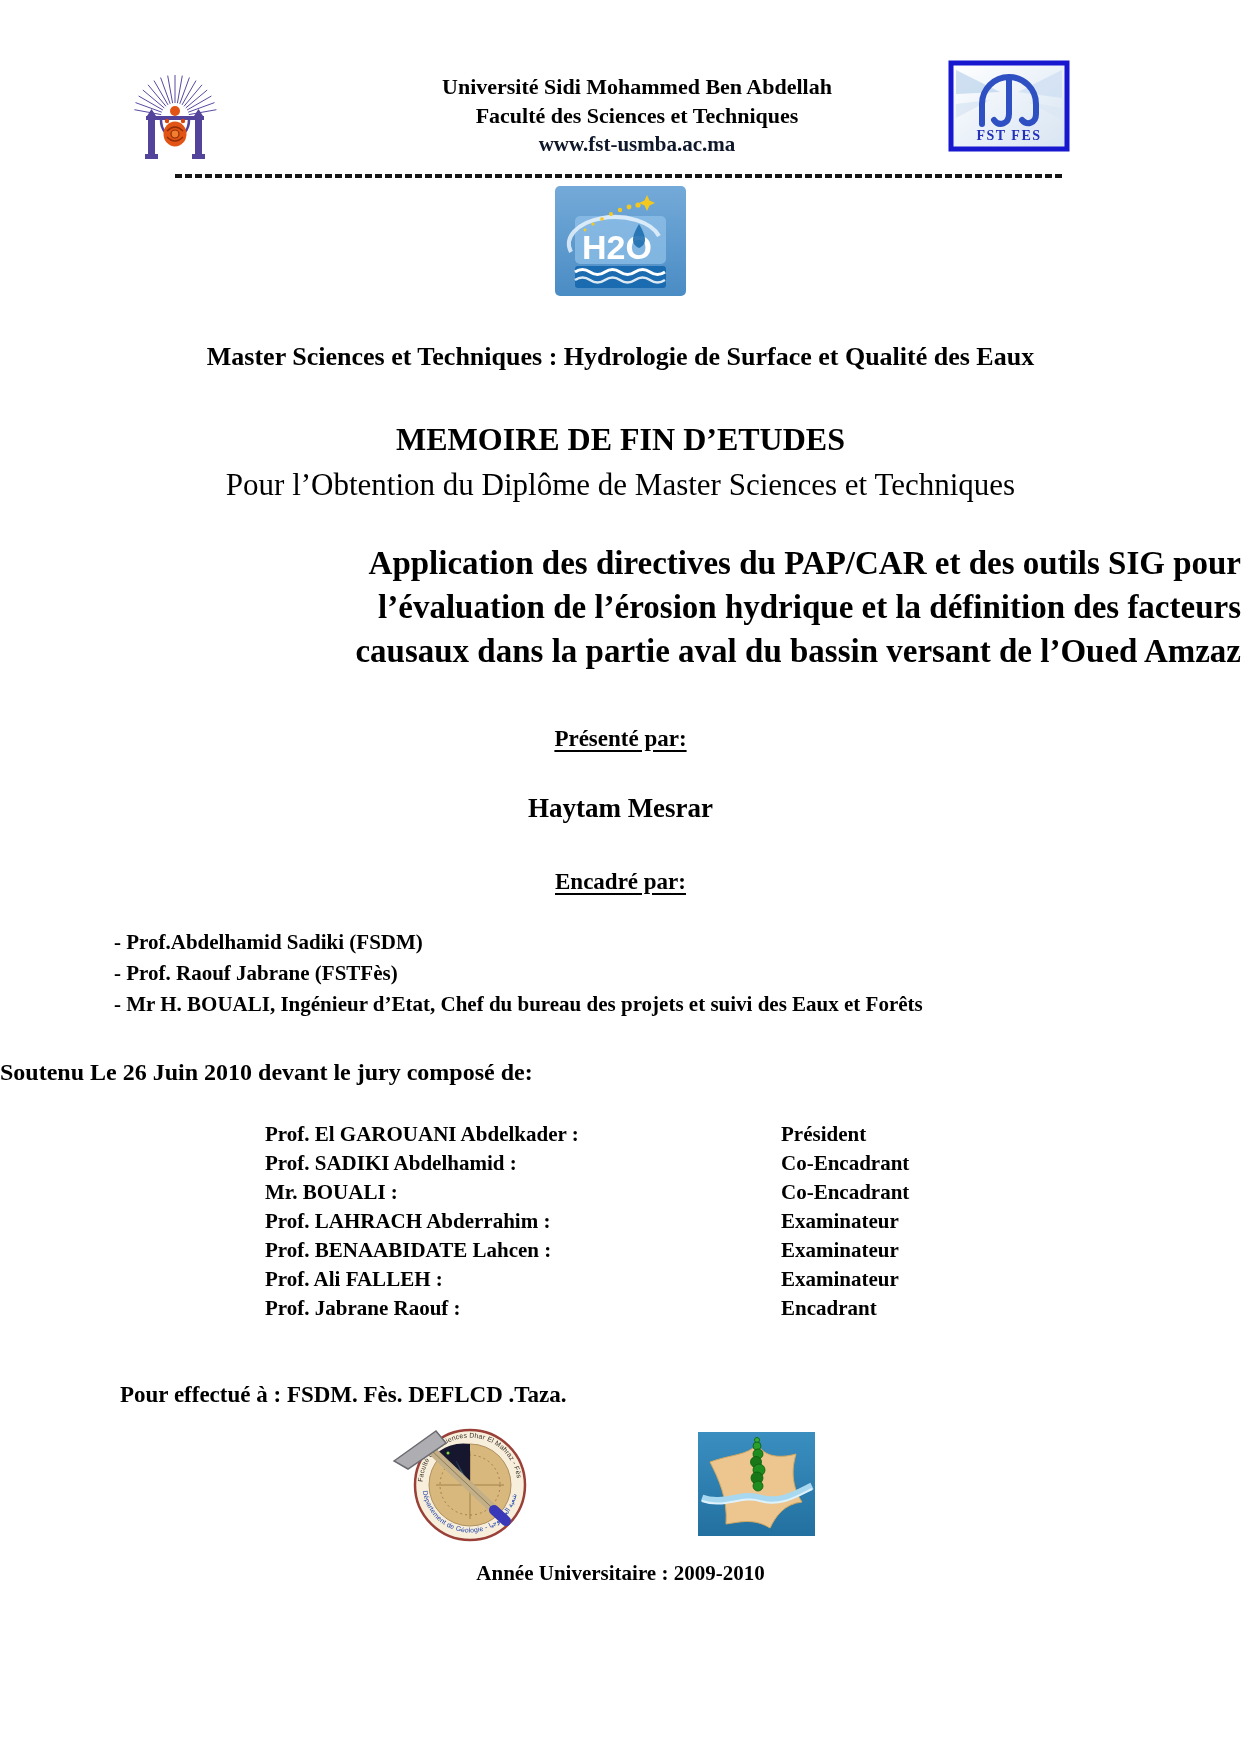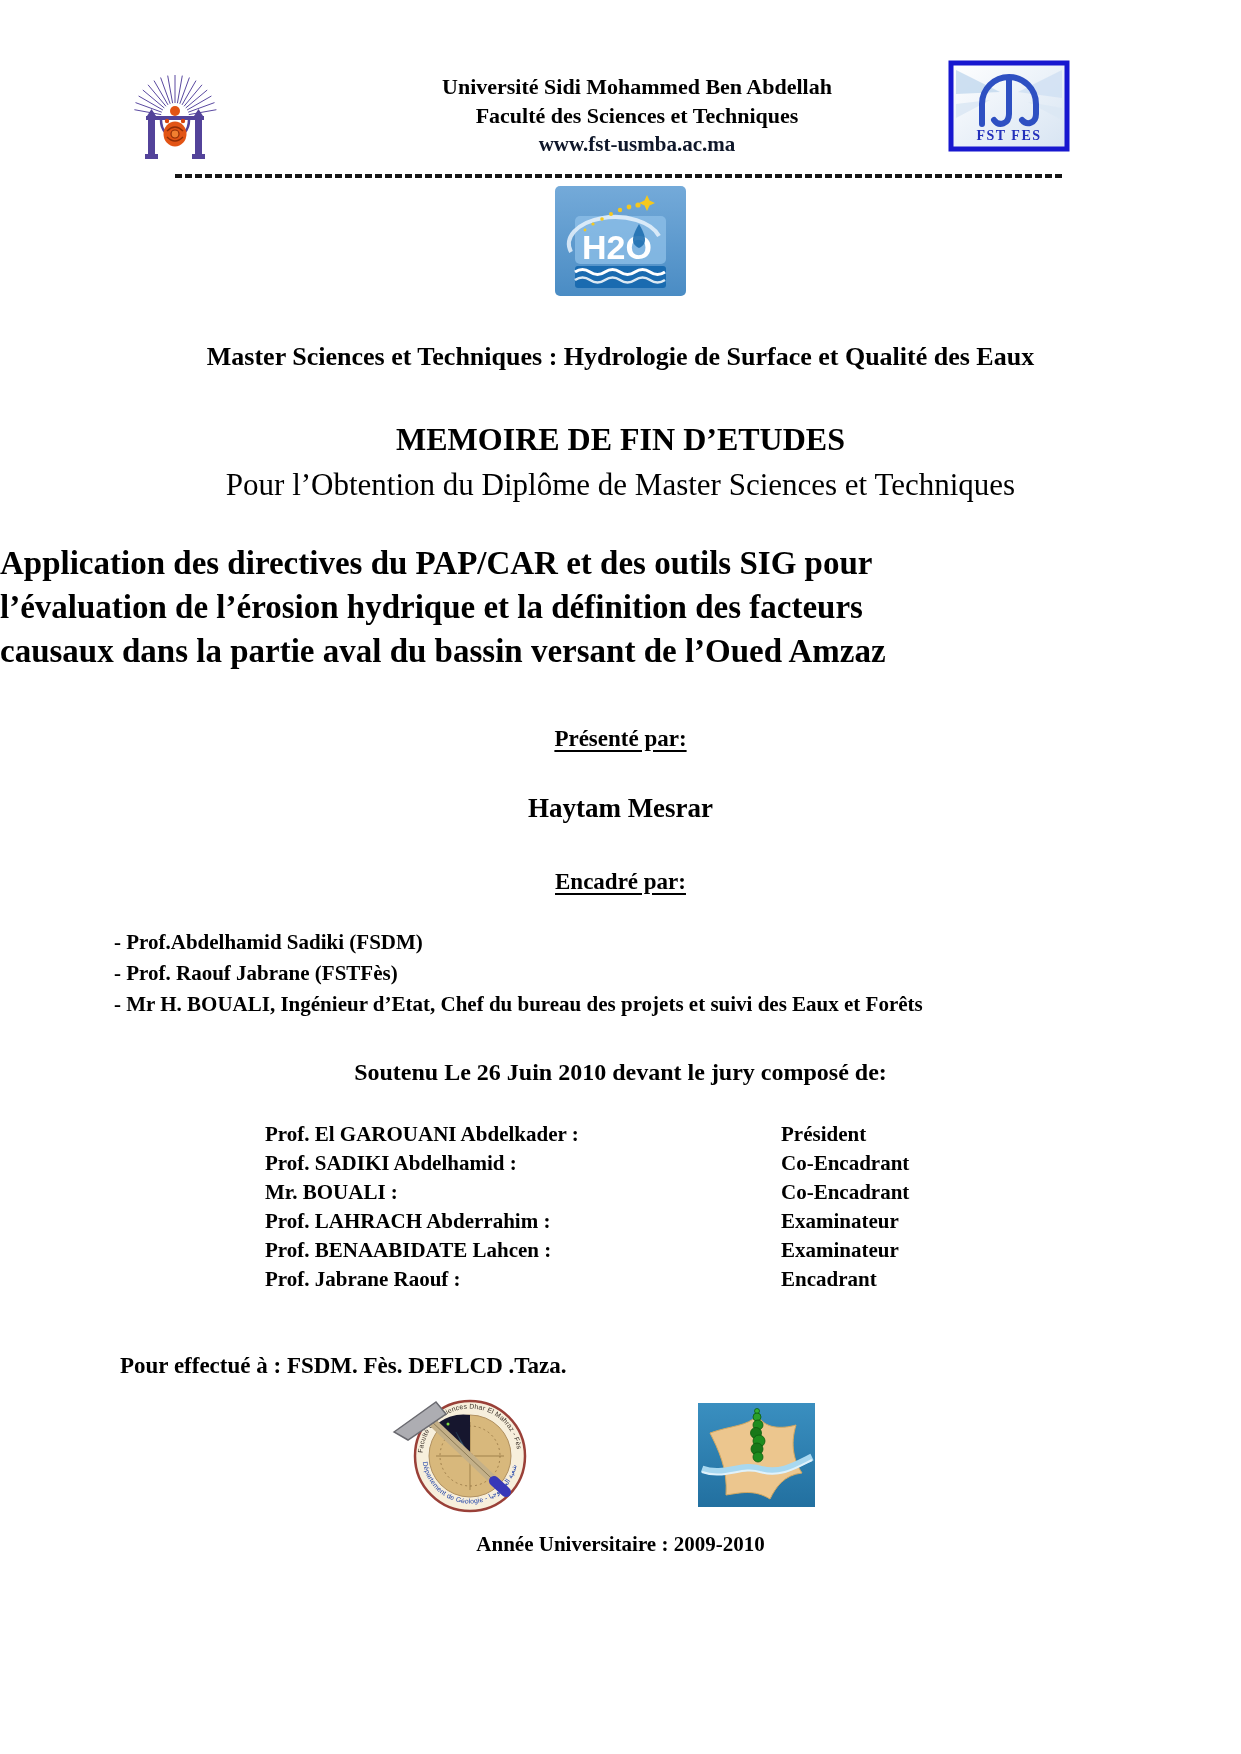--- a/index.html
+++ b/index.html
@@ -13,29 +13,29 @@
   .header-text{position:absolute;left:0;right:0;top:72px;text-align:center;padding-left:33px;}
   .header-line{font-size:22px;font-weight:bold;line-height:29px;}
   .header-site{font-size:21px;font-weight:bold;color:#0f172a;line-height:29px;}
   .divider{position:absolute;top:174px;left:175px;width:890px;height:4px;
     background:repeating-linear-gradient(90deg,#141414 0 7px,transparent 7px 10px);}
   .content{position:absolute;top:186px;left:0;right:0;}
   .h2o-wrap{width:131px;margin:0 auto;height:110px;}
   .program{margin-top:44px;text-align:center;font-size:26px;font-weight:bold;line-height:33px;}
   .memoire{margin-top:46px;text-align:center;font-size:32px;font-weight:bold;line-height:40px;}
   .subtitle{margin-top:6px;text-align:center;font-size:31px;font-weight:normal;line-height:40px;}
-  .thesis-title{margin-top:36px;text-align:left;font-size:33px;font-weight:bold;line-height:44px;}
+  .thesis-title{margin-top:36px;text-align:right;font-size:33px;font-weight:bold;line-height:44px;}
   .presente,.encadre{text-align:center;font-size:23px;font-weight:bold;line-height:29px;}
   .presente{margin-top:51px;}
   .presente span,.encadre span{text-decoration:underline;text-underline-offset:4px;}
   .author{margin-top:39px;text-align:center;font-size:27px;font-weight:bold;line-height:33px;}
   .encadre{margin-top:42px;}
   .advisors{margin-top:31px;margin-left:114px;font-size:21px;font-weight:bold;}
   .advisor-line{line-height:31px;}
-  .soutenu{margin-top:38px;text-align:center;font-size:24px;font-weight:bold;line-height:29px;}
+  .soutenu{margin-top:38px;font-size:24px;font-weight:bold;line-height:29px;}
   .jury{margin-top:33px;margin-left:265px;font-size:21px;font-weight:bold;line-height:29px;}
   .jury-name{display:inline-block;width:516px;}
   .jury-role{display:inline-block;}
   .stage{margin-top:58px;margin-left:120px;font-size:23px;font-weight:bold;line-height:28px;}
   .logos-row{margin-top:12px;margin-left:378px;display:flex;align-items:center;gap:150px;}
   .year{margin-top:14px;text-align:center;font-size:21px;font-weight:bold;line-height:27px;}
   svg{display:block;}
 </style>
 </head>
 <body>
@@ -178,20 +178,23 @@
       <div class="jury-row">
         <span class="jury-name">Mr. BOUALI :</span><span class="jury-role">Co-Encadrant</span>
       </div>
       <div class="jury-row">
         <span class="jury-name">Prof. LAHRACH Abderrahim :</span><span class="jury-role">Examinateur</span>
       </div>
       <div class="jury-row">
         <span class="jury-name">Prof. BENAABIDATE Lahcen :</span><span class="jury-role">Examinateur</span>
       </div>
       <div class="jury-row">
+        <span class="jury-name">Prof. Ali FALLEH :</span><span class="jury-role">Examinateur</span>
+      </div>
+      <div class="jury-row">
         <span class="jury-name">Prof. Jabrane Raouf :</span><span class="jury-role">Encadrant</span>
       </div>
     </div>
 
     <div class="stage">Pour effectué à : FSDM. Fès. DEFLCD .Taza.</div>
 
     <div class="logos-row">
 
       <div>
         <svg width="170" height="125" viewBox="0 0 170 125">

